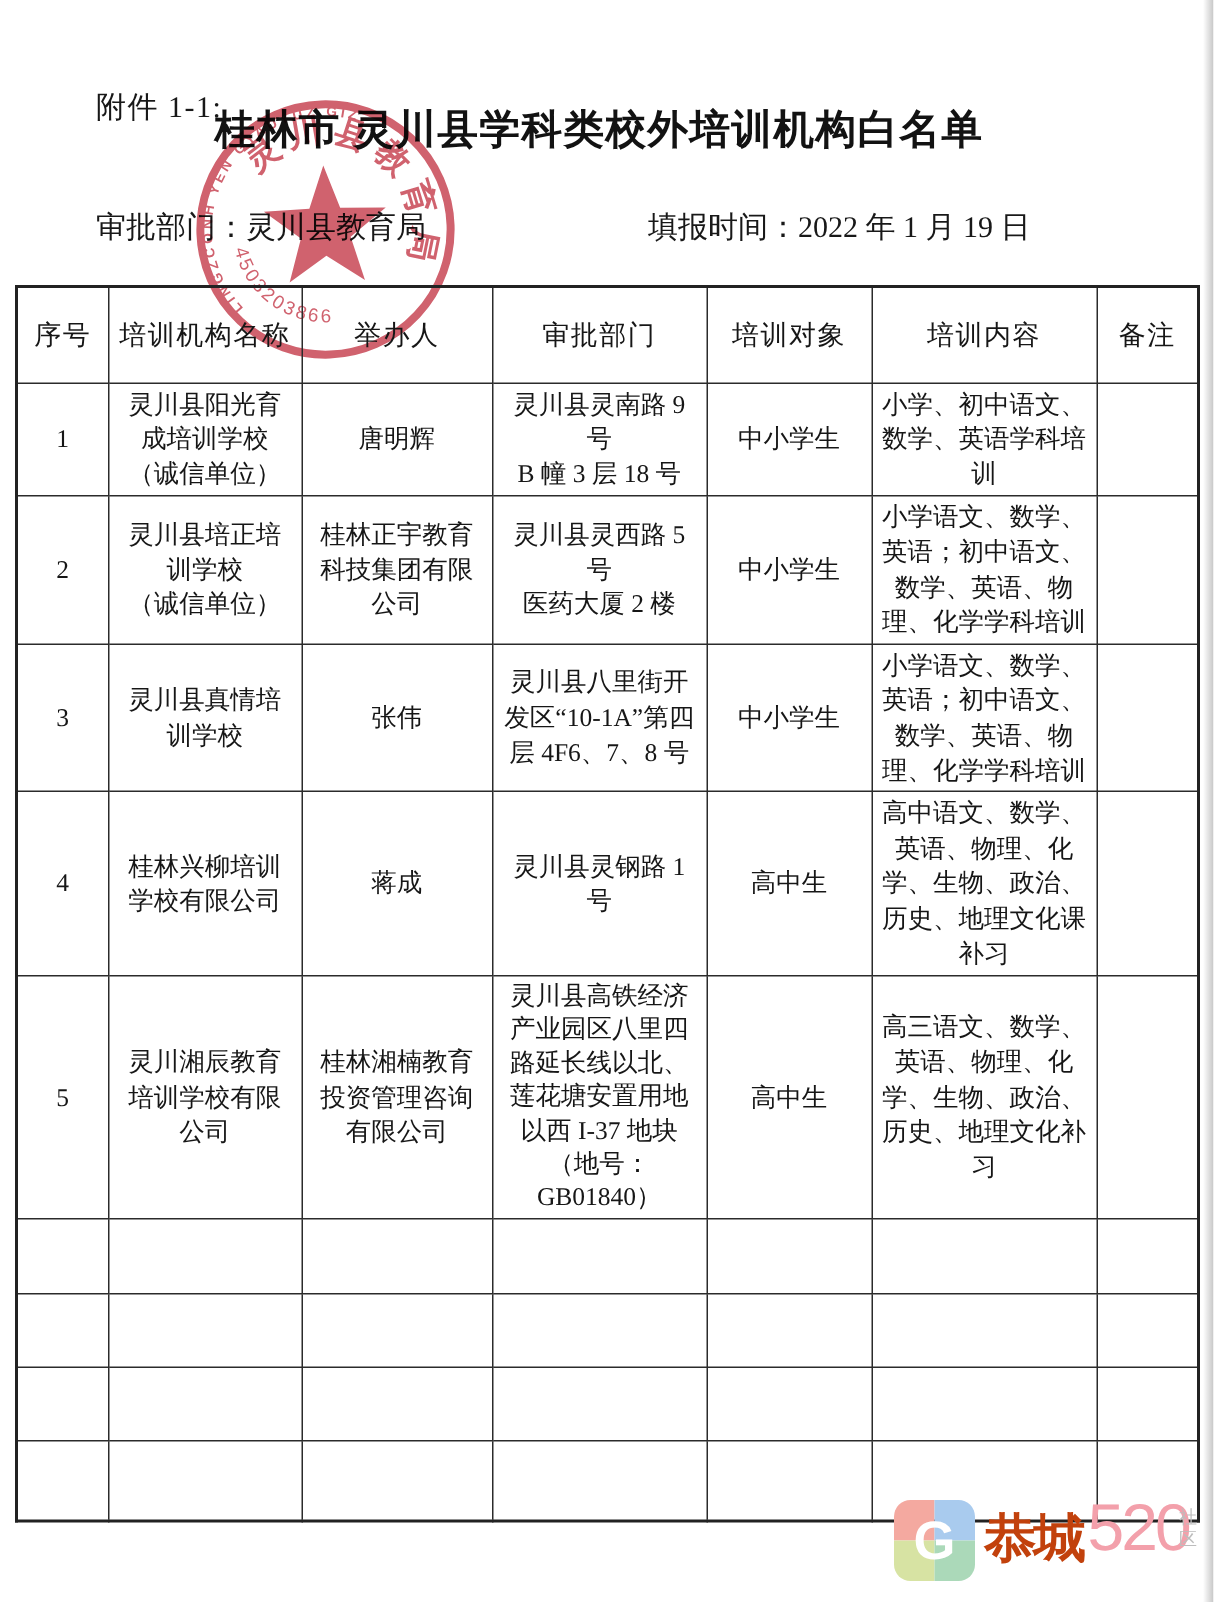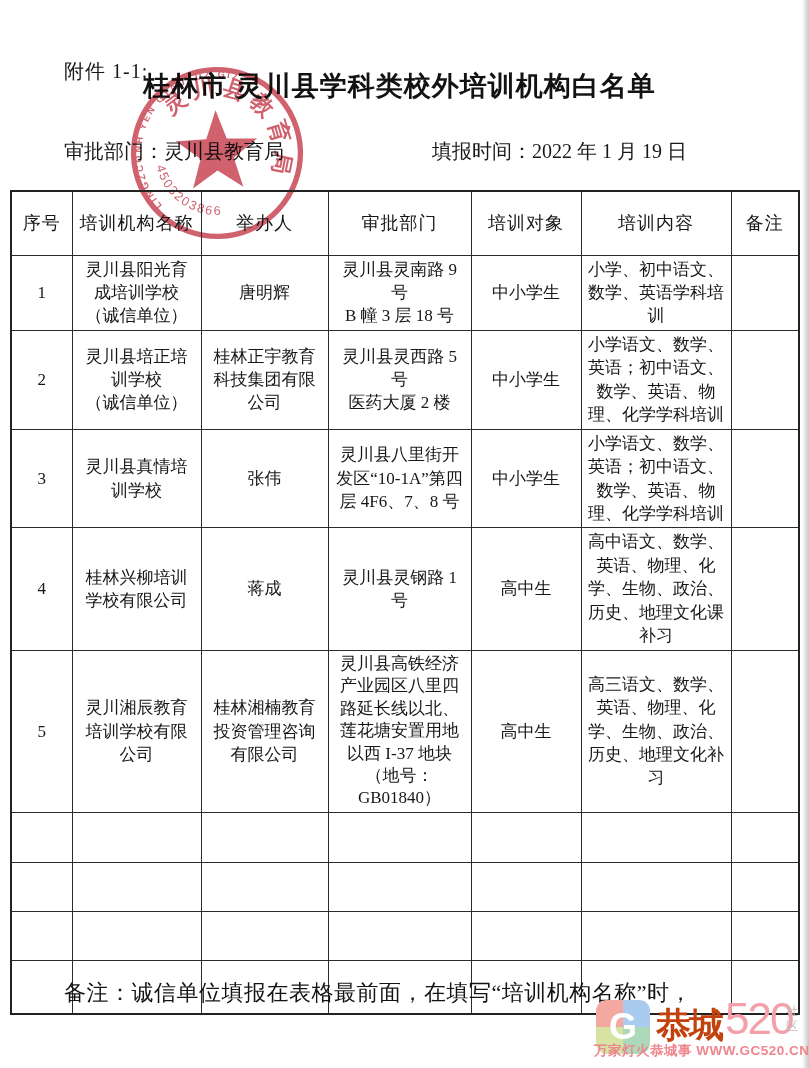--- a/index.html
+++ b/index.html
@@ -227,31 +227,29 @@
       <td></td>
       <td></td>
       <td></td>
       <td></td>
       <td></td>
     </tr>
   </tbody>
 </table>
 
 <div class="footer-note">
-  <div>备注：诚信单位填报在表格最前面，在填写“培训机构名称”时，</div>
 </div>
 
 <div class="watermark">
   <div class="wm-logo">
     <div class="q1"></div>
     <div class="q2"></div>
     <div class="q3"></div>
     <div class="q4"></div>
   </div>
   <div class="wm-g">G</div>
   <span class="wm-name">恭城</span>
   <span class="wm-number">520</span>
   <span class="wm-community">
     <span>社</span><br>
     <span>区</span>
   </span>
-  <span class="wm-tagline">万家灯火恭城事 WWW.GC520.CN</span>
 </div>
 
 </body></html>

